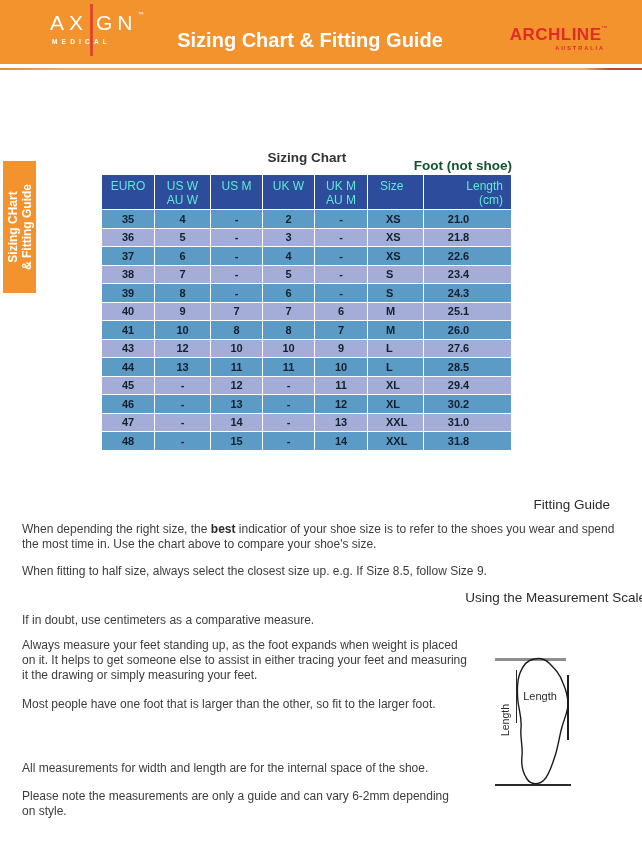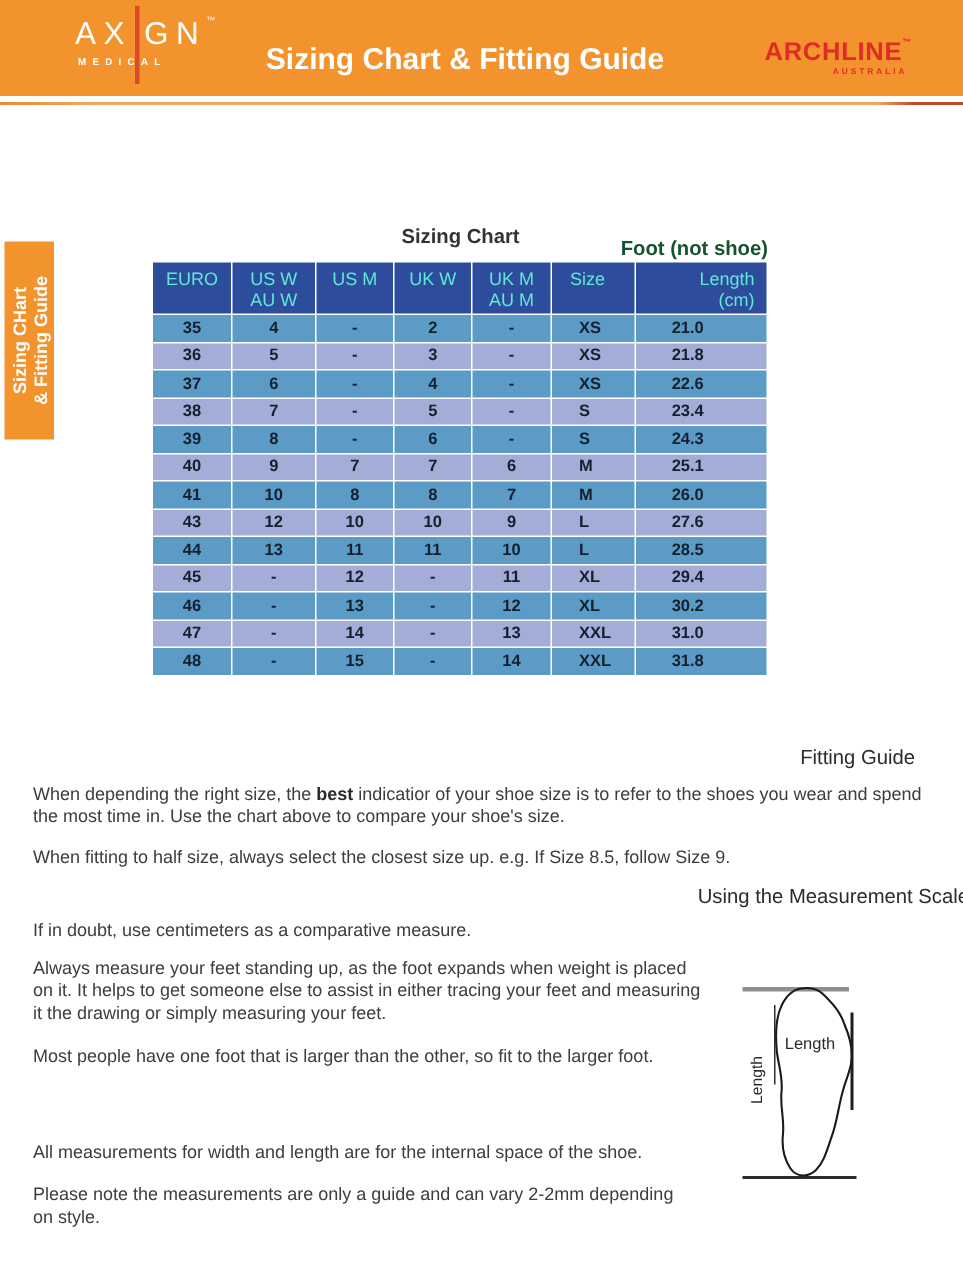--- a/index.html
+++ b/index.html
@@ -270,21 +270,21 @@
 the most time in. Use the chart above to compare your shoe's size.</span></p>
   <p class="p p2">When fitting to half size, always select the closest size up. e.g. If Size 8.5, follow Size 9.</p>
 
   <h3 class="h-center h-measure">Using the Measurement Scale</h3>
   <p class="p m1">If in doubt, use centimeters as a comparative measure.</p>
   <p class="p m2">Always measure your feet standing up, as the foot expands when weight is placed
 on it. It helps to get someone else to assist in either tracing your feet and measuring
 it the drawing or simply measuring your feet.</p>
   <p class="p m3">Most people have one foot that is larger than the other, so fit to the larger foot.</p>
   <p class="p m4">All measurements for width and length are for the internal space of the shoe.</p>
-  <p class="p m5">Please note the measurements are only a guide and can vary 2-2mm depending
+  <p class="p m5">Please note the measurements are only a guide and can vary 6-2mm depending
 on style.</p>
 
   <div class="diagram">
     <div class="d-top-line"></div>
     <div class="d-bottom-line"></div>
     <div class="d-left-line"></div>
     <div class="d-right-line"></div>
     <svg class="foot" viewBox="0 0 56 130" xmlns="http://www.w3.org/2000/svg">
       <path d="M20,2 C25,1 31,2 35,6 C41,12 46,17 49,26 C52,33 54,40 54,47 C54,55 50,62 48,70 C45,80 44,92 40,102 C37,111 35,118 30,123 C25,128 17,128 13,122 C9,116 7,108 8,99 C9,89 6,81 7,71 C8,61 5,53 4,45 C3,35 3,24 6,16 C9,8 14,3 20,2 Z" fill="none" stroke="#1a1a1a" stroke-width="1.4"></path>
     </svg>

